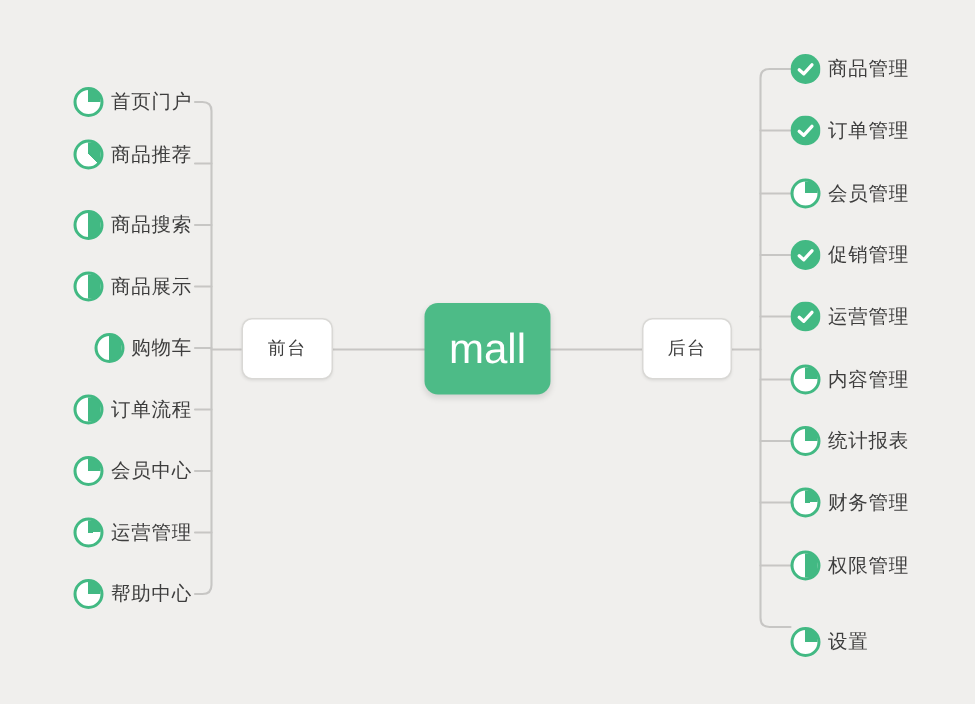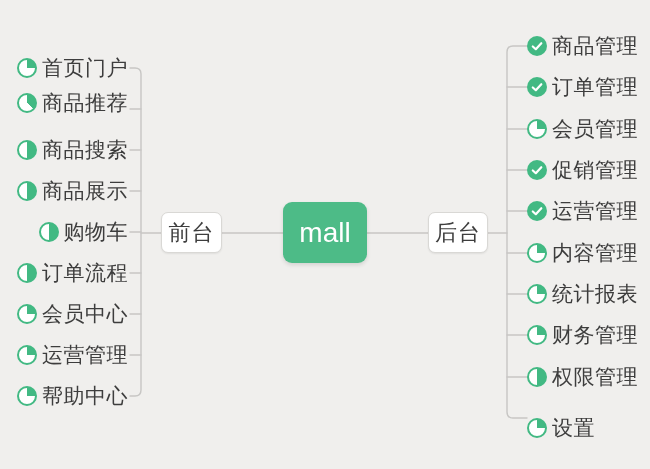--- a/index.html
+++ b/index.html
@@ -13,35 +13,35 @@
   *{margin:0;padding:0;box-sizing:border-box;}
   html,body{width:650px;height:469px;}
   body{font-family:"Liberation Sans","DejaVu Sans",sans-serif;background:var(--bg);}
   .canvas{position:relative;width:650px;height:469px;background:var(--bg);overflow:hidden;}
   svg.connectors{position:absolute;left:0;top:0;width:650px;height:469px;pointer-events:none;}
   svg.connectors path{fill:none;stroke:var(--line);stroke-width:1.4;stroke-linecap:round;stroke-linejoin:round;}
 
   .node{position:absolute;display:flex;align-items:center;justify-content:center;cursor:pointer;}
   .branch-node{
     background:#ffffff;border:1px solid var(--node-border);border-radius:7px;
-    color:var(--text);font-size:22px;letter-spacing:1px;
+    color:var(--text);font-size:12px;letter-spacing:1px;
     box-shadow:0 1px 2px rgba(0,0,0,0.07);
   }
   .node-front{left:161px;top:212px;width:61px;height:41px;}
   .node-back{left:428px;top:212px;width:60px;height:41px;}
   .root-node{
     left:283px;top:202px;width:84px;height:61px;border-radius:9px;
     background:var(--mall-green);color:#ffffff;font-size:28px;
     box-shadow:0 2px 4px rgba(0,0,0,0.12);
   }
 
   .item-row{position:absolute;height:22px;display:flex;align-items:center;gap:5px;cursor:pointer;}
   .item-row.left{right:522px;}
   .item-row.right{left:527px;}
-  .item-label{font-size:21px;color:var(--text);white-space:nowrap;letter-spacing:0.5px;text-align:right;}
+  .item-label{font-size:13px;color:var(--text);white-space:nowrap;letter-spacing:0.5px;text-align:right;}
   .icon{width:20px;height:20px;flex:0 0 20px;display:inline-block;}
   .icon.pie{border:2px solid var(--green);border-radius:50%;background:#fff;}
   .icon.check svg{display:block;}
 </style>
 </head>
 <body>
 
 <div class="canvas">
   <svg class="connectors" id="connectors">
       <path d="M130 68 H135 Q141 68 141 74 V390 Q141 396 135 396 H130"></path>

